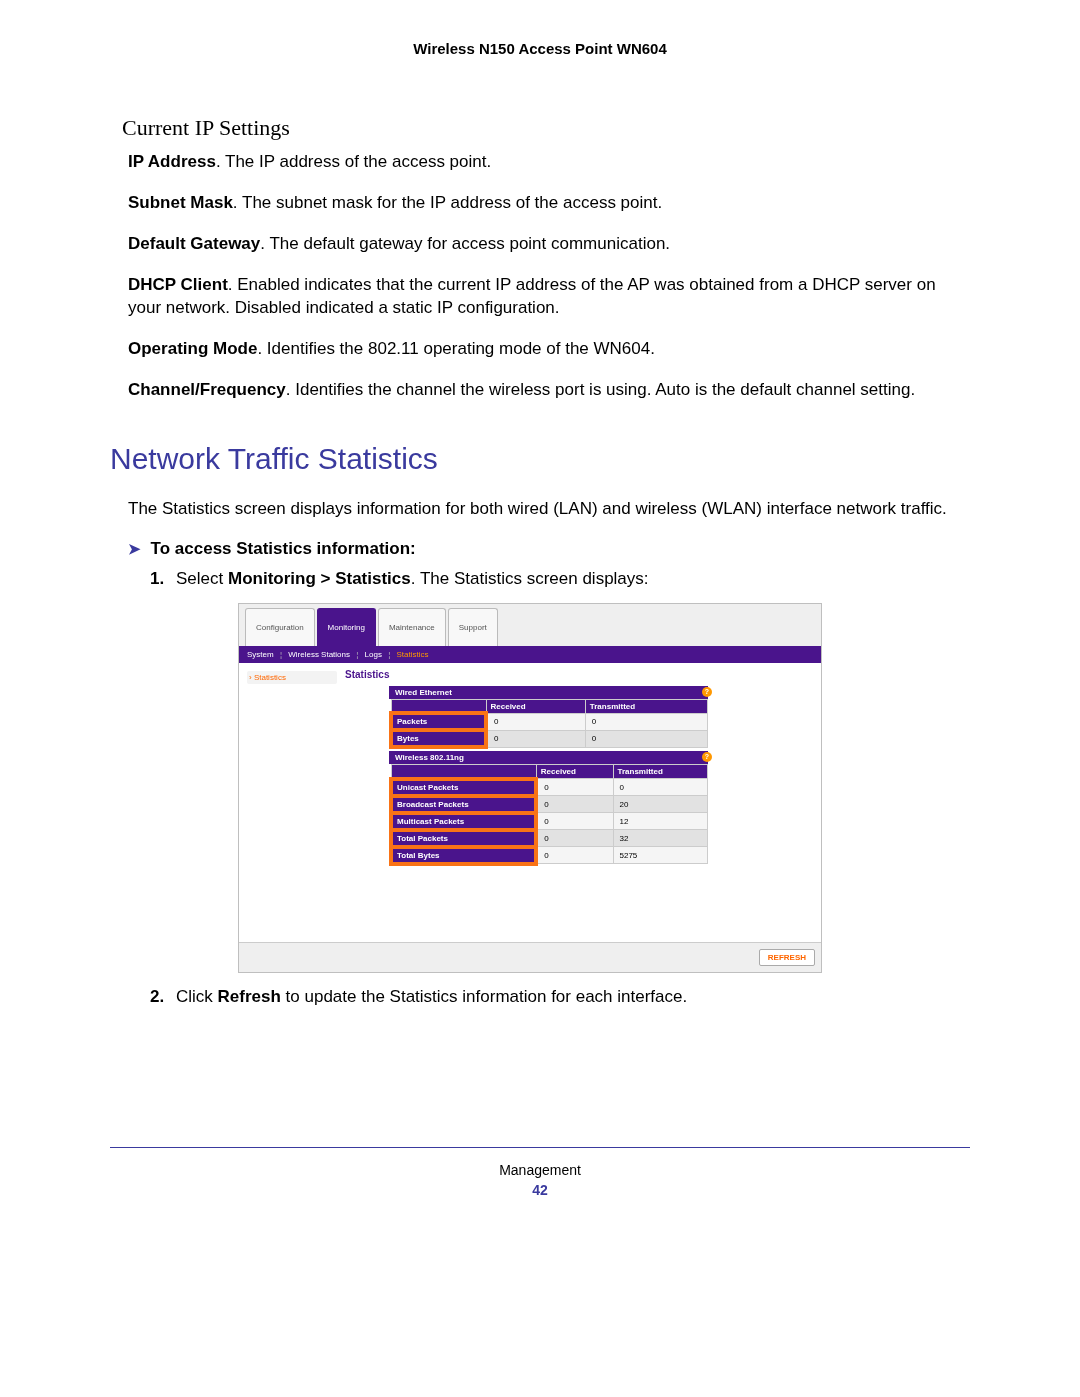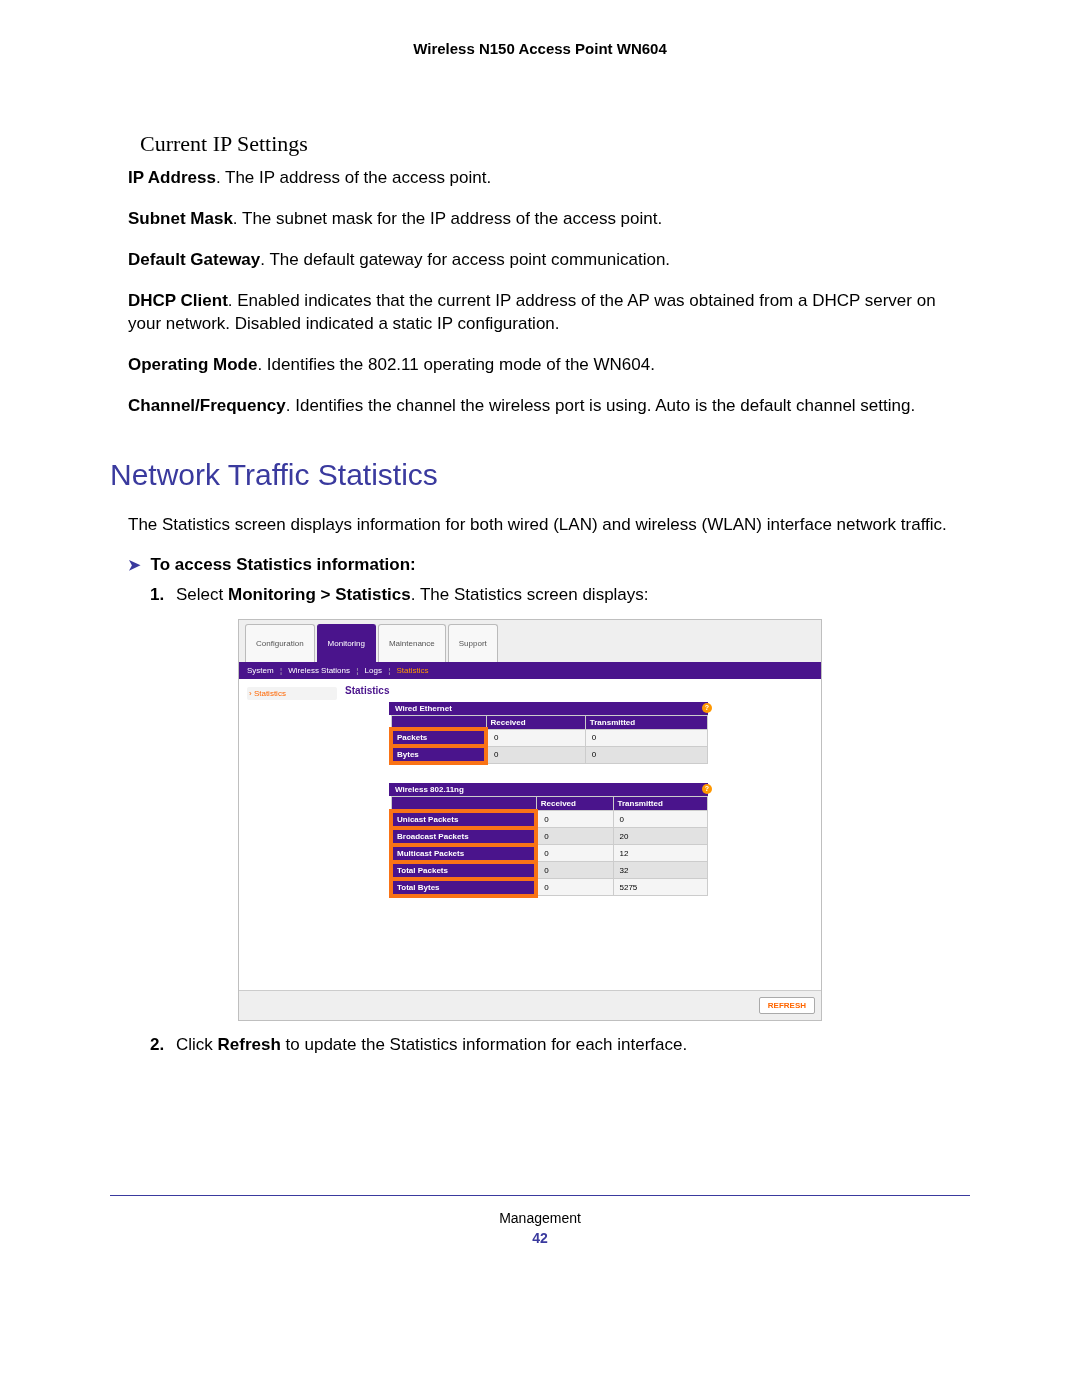--- a/index.html
+++ b/index.html
@@ -13,35 +13,35 @@
     width: 1080px;
     margin: 0 auto;
     padding: 40px 110px 30px 110px;
     box-sizing: border-box;
     position: relative;
   }
   .doc-header {
     text-align: center;
     font-weight: bold;
     font-size: 15px;
-    margin-bottom: 74px;
+    margin-bottom: 58px;
   }
   .body-text {
     font-size: 17px;
     line-height: 1.35;
     margin: 8px 18px 18px 18px;
   }
   .body-text .term {
     font-weight: bold;
   }
   .sub-heading {
     font-family: "Times New Roman", Times, serif;
     font-size: 22px;
     font-weight: normal;
-    margin: 22px 18px 10px 30px;
+    margin: 22px 18px 10px 12px;
   }
   .section-heading {
     font-family: Liberation Sans, sans-serif;
     font-size: 30px;
     font-weight: normal;
     color: #3a3a9e;
     margin: 40px 0 22px 0;
   }
   .arrow-line {
     font-size: 17px;
@@ -132,21 +132,21 @@
     flex: 1;
     padding: 0 4px 10px 4px;
   }
   .panel-title {
     color: #4a148c;
     font-weight: bold;
     font-size: 10px;
     margin: 2px 0 6px 0;
   }
   .stat-section {
-    margin-bottom: 18px;
+    margin-bottom: 2px;
     width: 319px;
     padding-left: 44px;
   }
   .stat-section-head {
     background: #4a148c;
     color: #fff;
     padding: 2px 6px;
     font-weight: bold;
     position: relative;
   }

